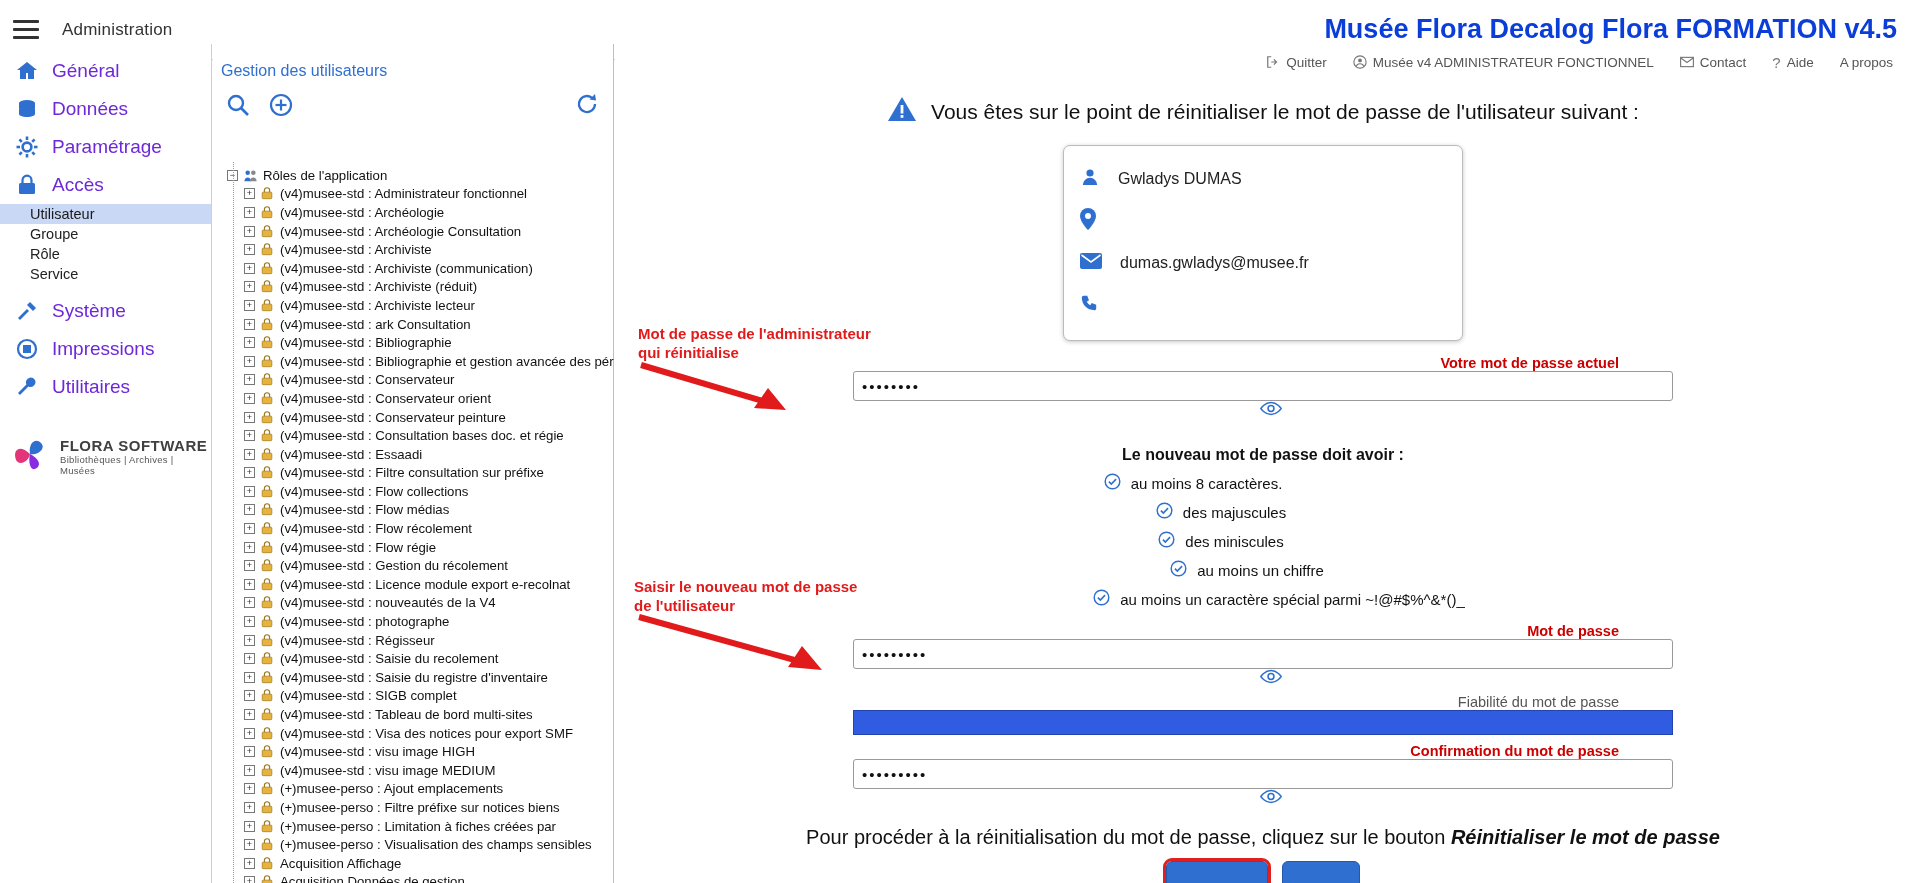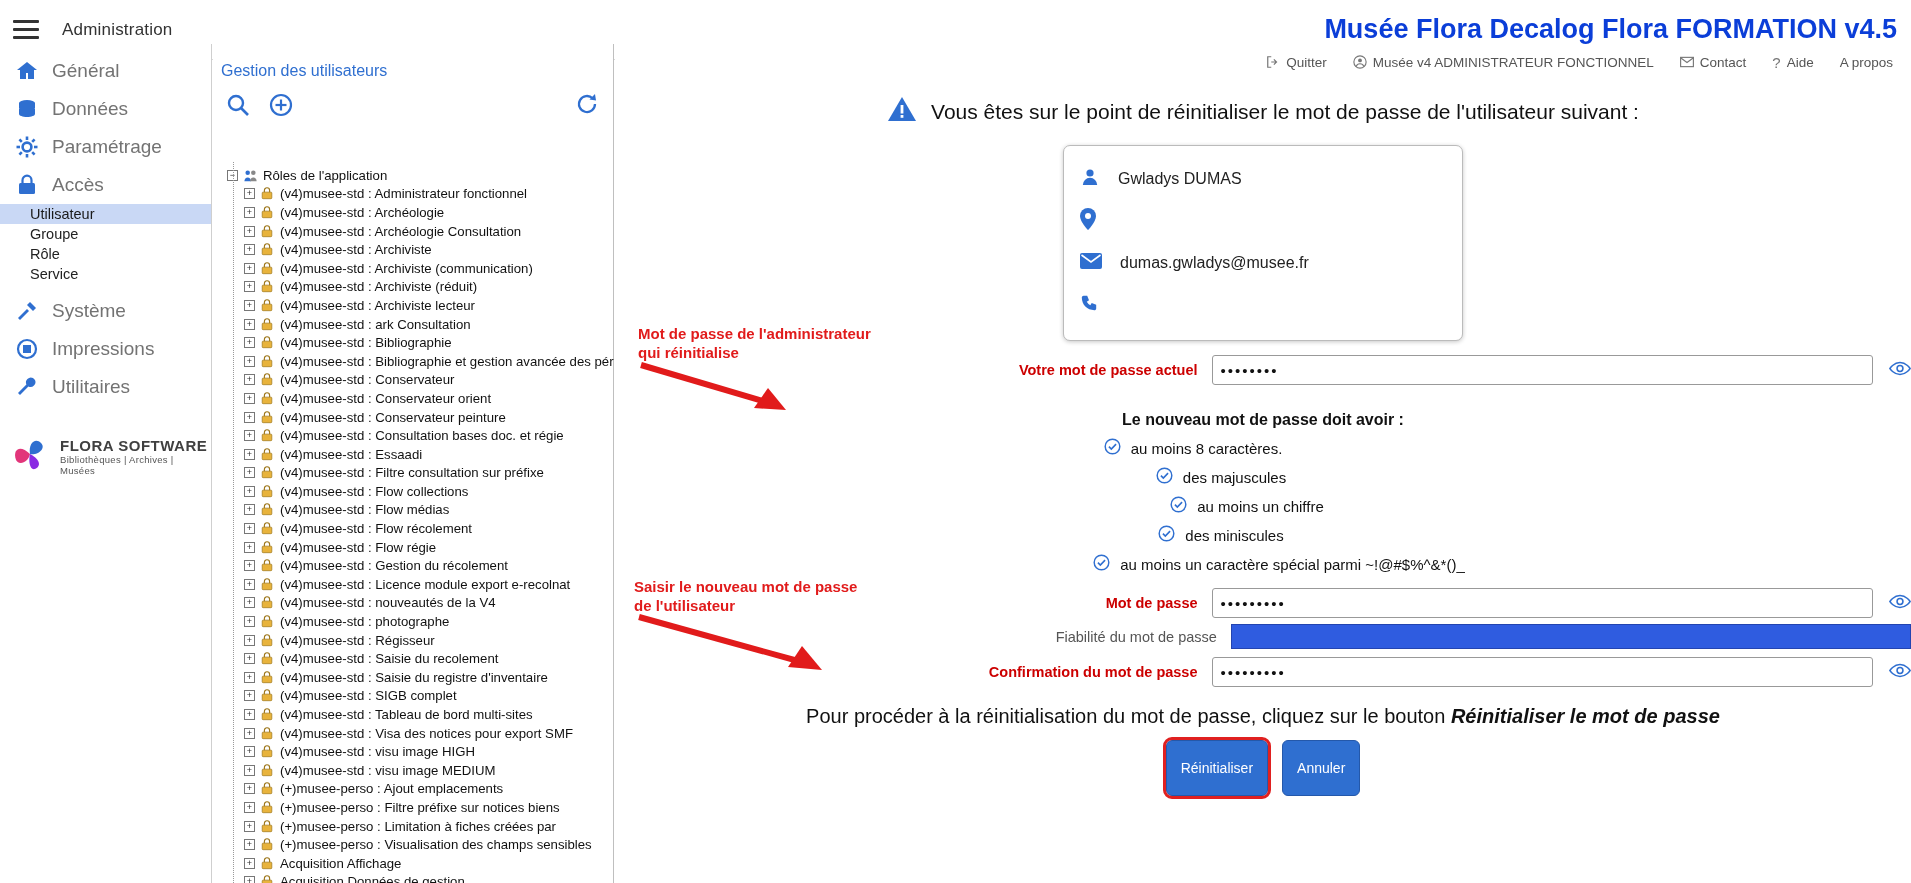--- a/index.html
+++ b/index.html
@@ -35,21 +35,21 @@
 
   
   .sidebar {
     position: absolute; top: 44px; left: 0; width: 212px; height: 839px;
     background: #ffffff; border-right: 1px solid #cfcfcf;
   }
   .side-item {
     display: flex; align-items: center; gap: 12px;
     padding: 6px 10px 6px 14px; cursor: pointer;
   }
-  .side-item .lbl { font-size: 19px; color: #737373; }
+  .side-item .lbl { font-size: 19px; color: #6d28d9; }
   .side-ico { width: 26px; height: 26px; flex: 0 0 26px; display: flex; align-items: center; justify-content: center; }
   .side-sub {
     font-size: 14.5px; color: #222; padding: 2px 12px 2px 30px; cursor: pointer;
   }
   .side-sub.active { background: #c9d8f5; color: #1a1a1a; }
   .logo-wrap { margin-top: 26px; padding-left: 8px; }
   .logo-txt { font-size: 15px; color: #404040; font-weight: bold; letter-spacing: .5px; }
   .logo-sub { font-size: 9.5px; color: #555; letter-spacing: .3px; }
 
   
@@ -104,21 +104,21 @@
     width: 400px; margin: 18px auto 0 auto; background: #fff;
     border: 1px solid #bbb; border-radius: 7px; box-shadow: 0 1px 4px rgba(0,0,0,.22);
     padding: 12px 16px 14px 16px;
   }
   .ucrow { display: flex; align-items: center; gap: 18px; height: 42px; }
   .ucrow .v { font-size: 16px; color: #222; }
 
   .sentence { text-align: center; font-size: 16px; color: #111; margin-top: 18px; }
   .sentence b { font-style: italic; }
 
-  .fieldrow { display: flex; align-items: center; margin-top: 14px; }
+  .fieldrow { display: flex; align-items: center; margin-top: 14px; flex-direction: column; }
   .flabel { width: 740px; text-align: right; padding-right: 14px; font-size: 14.5px; font-weight: bold; color: #cc0000; }
   .flabel.grey { color: #555; font-weight: normal; }
   .finput {
     width: 820px; height: 30px; border: 1px solid #999; border-radius: 3px;
     font-family: "Liberation Sans", sans-serif; font-size: 15px; padding: 0 8px; color: #111;
     letter-spacing: 2px;
   }
   .eye { margin-left: 16px; cursor: pointer; }
 
   .rules-title { text-align: center; font-size: 16px; font-weight: bold; color: #111; margin-top: 26px; }
@@ -715,33 +715,33 @@
             </svg></span>
           <span>au moins 8 caractères.</span>
         </div>
         <div class="rule" style="transform: translateX(-42px);">
           <span><svg width="17" height="17" viewBox="0 0 20 20">
               <circle cx="10" cy="10" r="8.6" fill="none" stroke="#2f6fd0" stroke-width="1.7"></circle>
               <path d="M5.8 10.2l2.8 2.8 5.6-5.8" fill="none" stroke="#2f6fd0" stroke-width="1.9"></path>
             </svg></span>
           <span>des majuscules</span>
         </div>
+        <div class="rule" style="transform: translateX(-42px);">
+          <span><svg width="17" height="17" viewBox="0 0 20 20">
+              <circle cx="10" cy="10" r="8.6" fill="none" stroke="#2f6fd0" stroke-width="1.7"></circle>
+              <path d="M5.8 10.2l2.8 2.8 5.6-5.8" fill="none" stroke="#2f6fd0" stroke-width="1.9"></path>
+            </svg></span>
+          <span>des miniscules</span>
+        </div>
         <div class="rule" style="transform: translateX(-16px);">
           <span><svg width="17" height="17" viewBox="0 0 20 20">
               <circle cx="10" cy="10" r="8.6" fill="none" stroke="#2f6fd0" stroke-width="1.7"></circle>
               <path d="M5.8 10.2l2.8 2.8 5.6-5.8" fill="none" stroke="#2f6fd0" stroke-width="1.9"></path>
             </svg></span>
           <span>au moins un chiffre</span>
-        </div>
-        <div class="rule" style="transform: translateX(-42px);">
-          <span><svg width="17" height="17" viewBox="0 0 20 20">
-              <circle cx="10" cy="10" r="8.6" fill="none" stroke="#2f6fd0" stroke-width="1.7"></circle>
-              <path d="M5.8 10.2l2.8 2.8 5.6-5.8" fill="none" stroke="#2f6fd0" stroke-width="1.9"></path>
-            </svg></span>
-          <span>des miniscules</span>
         </div>
         <div class="rule" style="transform: translateX(16px);">
           <span><svg width="17" height="17" viewBox="0 0 20 20">
               <circle cx="10" cy="10" r="8.6" fill="none" stroke="#2f6fd0" stroke-width="1.7"></circle>
               <path d="M5.8 10.2l2.8 2.8 5.6-5.8" fill="none" stroke="#2f6fd0" stroke-width="1.9"></path>
             </svg></span>
           <span>au moins un caractère spécial parmi ~!@#$%^&amp;*()_</span>
         </div>
       </div>
 

